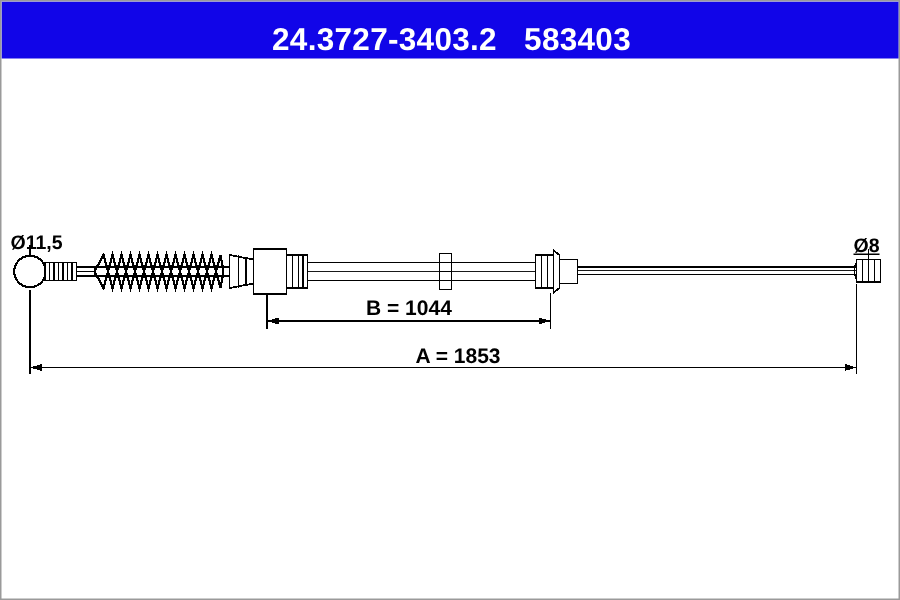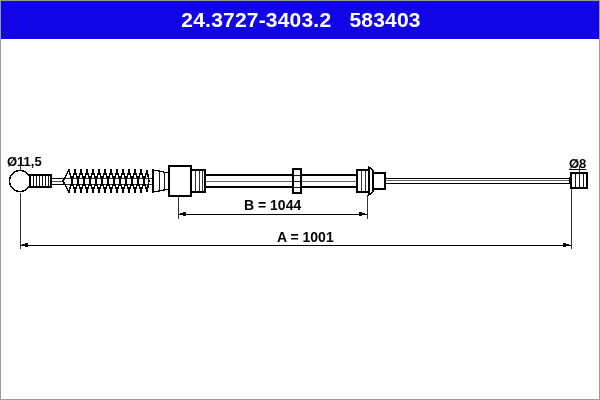--- a/index.html
+++ b/index.html
@@ -20,21 +20,21 @@
     overflow: hidden;
   }
   #header-bar {
     position: absolute;
     left: 0;
     top: 0;
     width: 600px;
     height: 38px;
     background: #1105e8;
     display: flex;
-    align-items: center;
+    align-items: flex-end;
     justify-content: center;
     box-sizing: border-box;
   }
   #header-title {
     color: #ffffff;
     font-size: 21px;
     font-weight: bold;
     letter-spacing: 0.2px;
     white-space: pre;
     font-family: "Liberation Sans", sans-serif;
@@ -202,16 +202,16 @@
 
       </g>
     </svg>
 
     <span class="dim-label" id="label-left-dia">Ø11,5</span>
 
     <span class="dim-label" id="label-right-dia">Ø8</span>
 
     <span class="dim-label" id="label-b-dim">B = 1044</span>
 
-    <span class="dim-label" id="label-a-dim">A = 1001</span>
+    <span class="dim-label" id="label-a-dim">A = 1853</span>
 
   </div>
 </div>
 
 </body></html>

